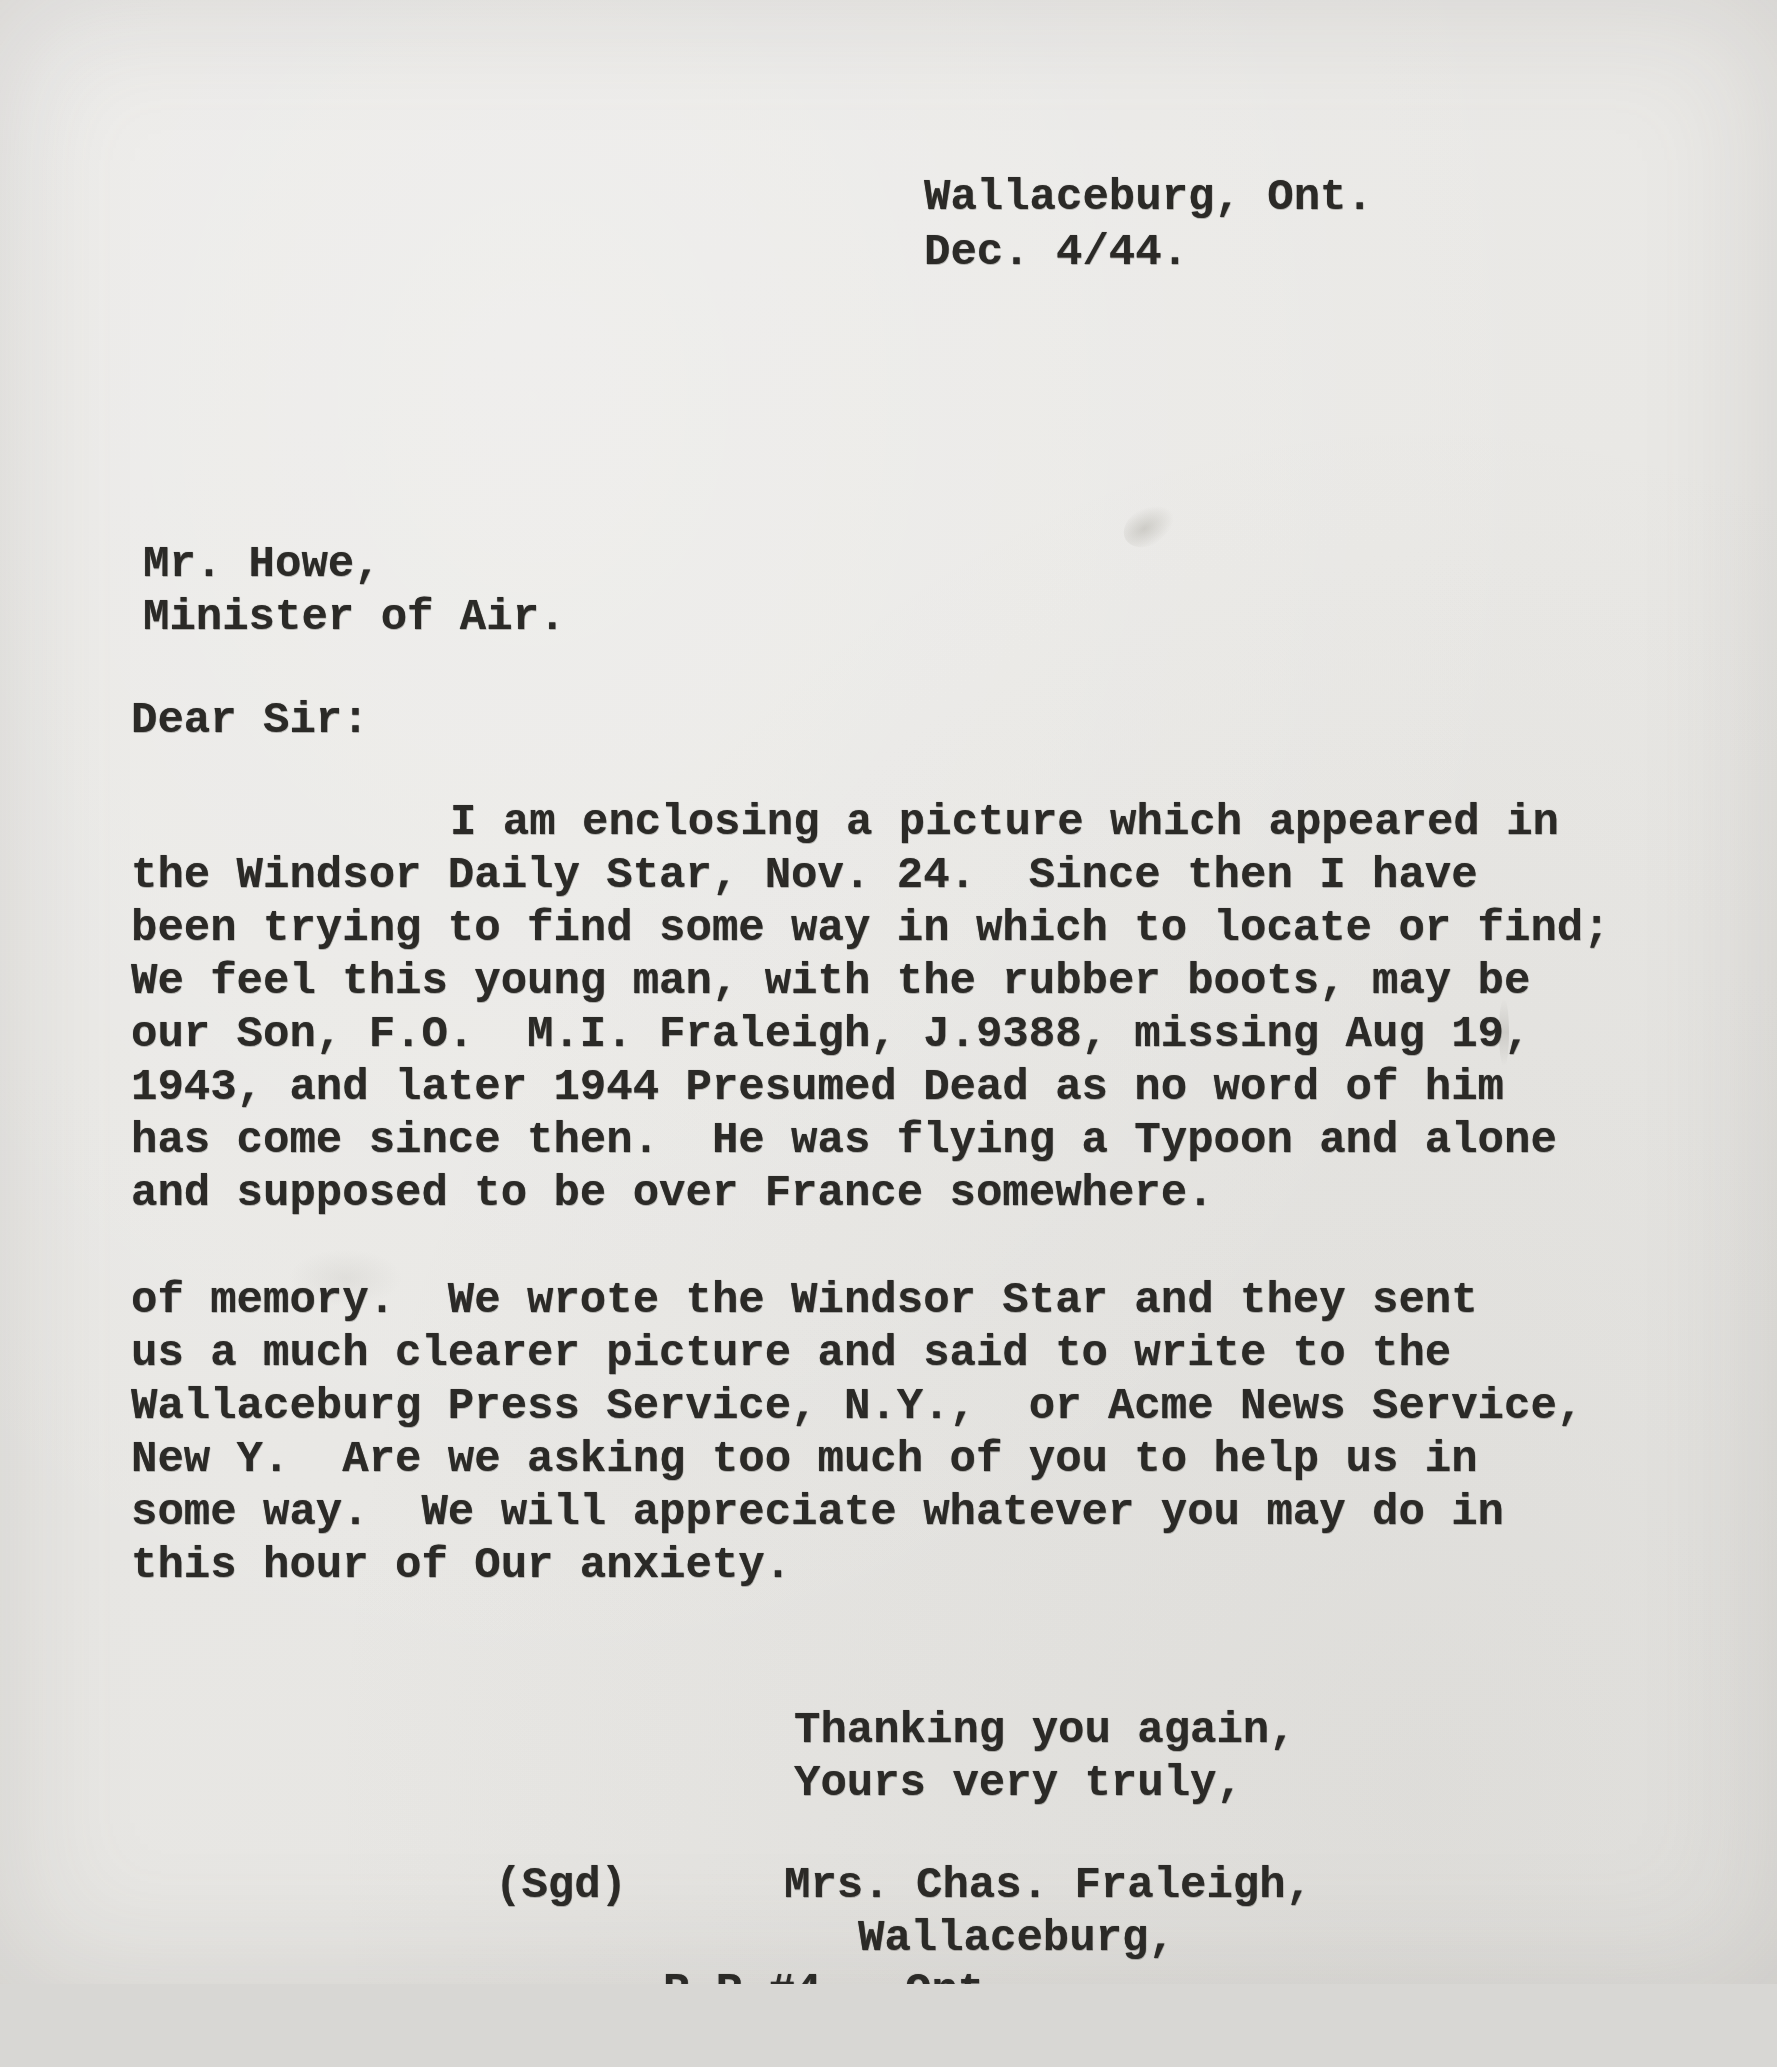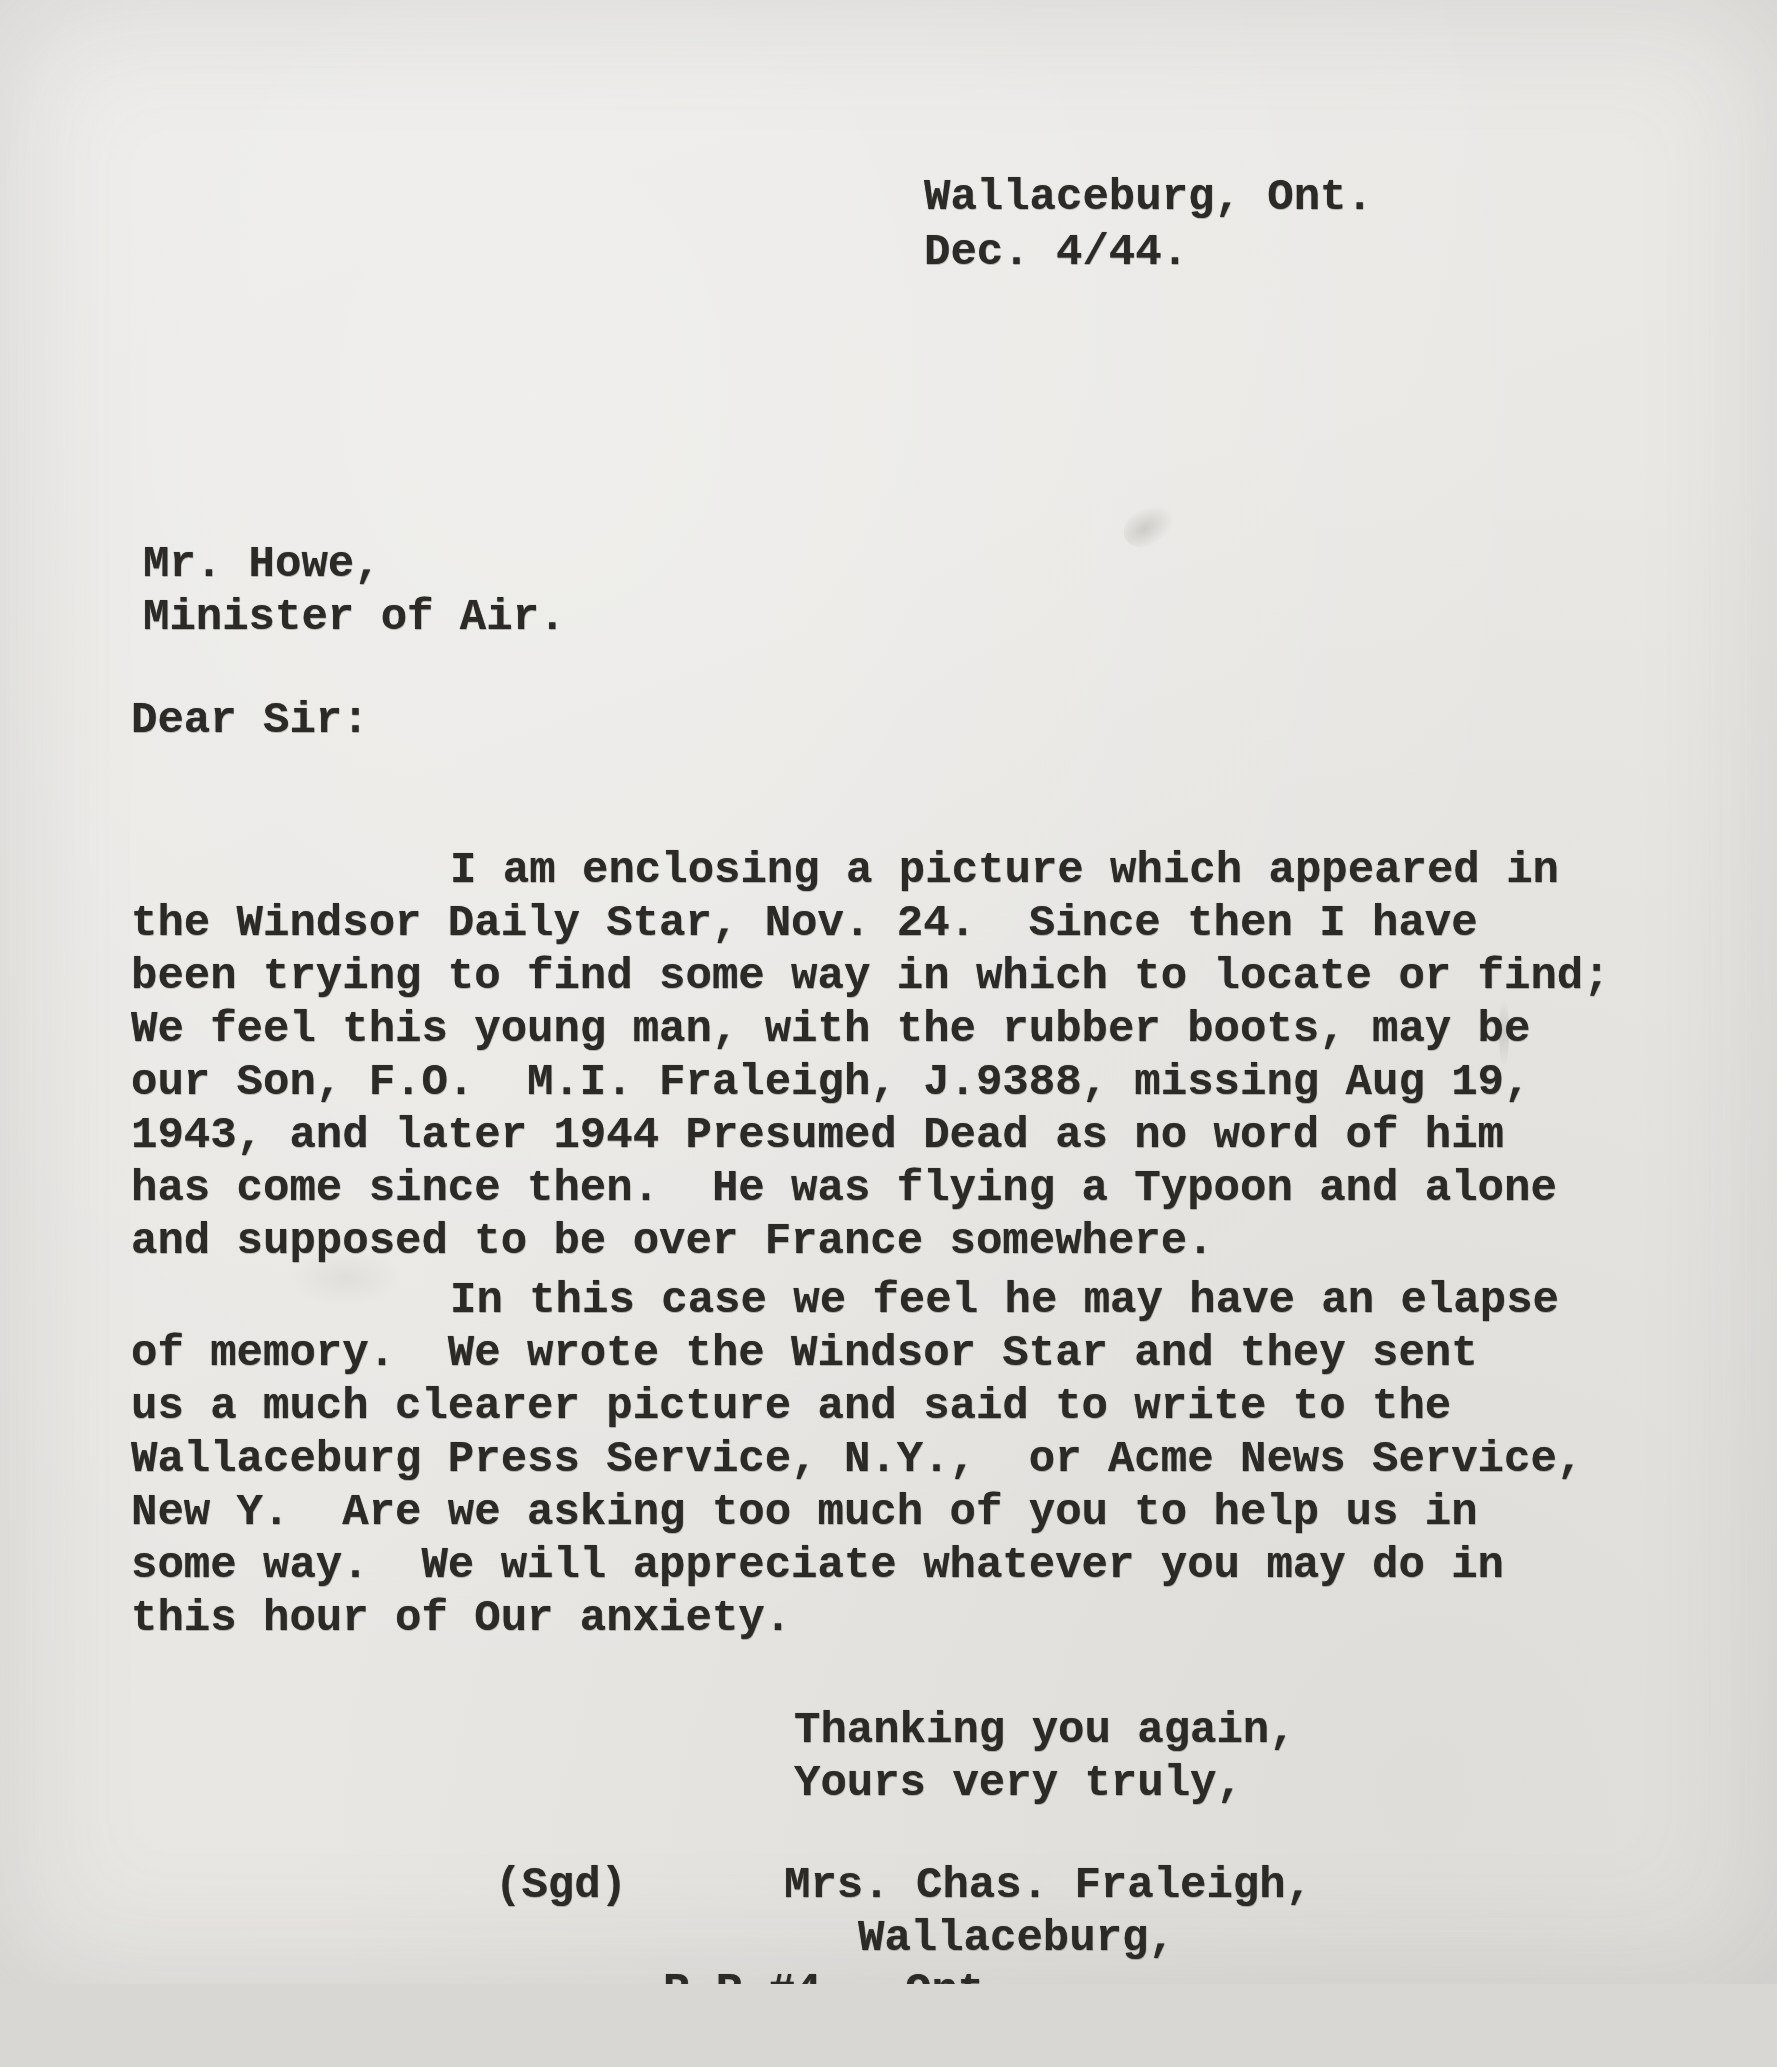--- a/index.html
+++ b/index.html
@@ -68,33 +68,32 @@
 
   <div class="block recipient" style="left:143px; top:538px;">
     <div class="line">Mr. Howe,</div>
     <div class="line">Minister of Air.</div>
   </div>
 
   <div class="block" style="left:131px; top:694px;">
     <div class="line">Dear Sir:</div>
   </div>
 
-  <div class="block para" style="left:131px; top:844px;">
+  <div class="block para" style="left:131px; top:796px;">
     <div class="line indent">I am enclosing a picture which appeared in</div>
     <div class="line">the Windsor Daily Star, Nov. 24.  Since then I have</div>
     <div class="line">been trying to find some way in which to locate or find;</div>
     <div class="line">We feel this young man, with the rubber boots, may be</div>
     <div class="line">our Son, F.O.  M.I. Fraleigh, J.9388, missing Aug 19,</div>
     <div class="line">1943, and later 1944 Presumed Dead as no word of him</div>
     <div class="line">has come since then.  He was flying a Typoon and alone</div>
     <div class="line">and supposed to be over France somewhere.</div>
   </div>
 
   <div class="block para" style="left:131px; top:1274px;">
-    <div class="line indent">In this case we feel he may have an elapse</div>
     <div class="line">of memory.  We wrote the Windsor Star and they sent</div>
     <div class="line">us a much clearer picture and said to write to the</div>
     <div class="line">Wallaceburg Press Service, N.Y.,  or Acme News Service,</div>
     <div class="line">New Y.  Are we asking too much of you to help us in</div>
     <div class="line">some way.  We will appreciate whatever you may do in</div>
     <div class="line">this hour of Our anxiety.</div>
   </div>
 
   <div class="block closing" style="left:794px; top:1704px;">
     <div class="line">Thanking you again,</div>

